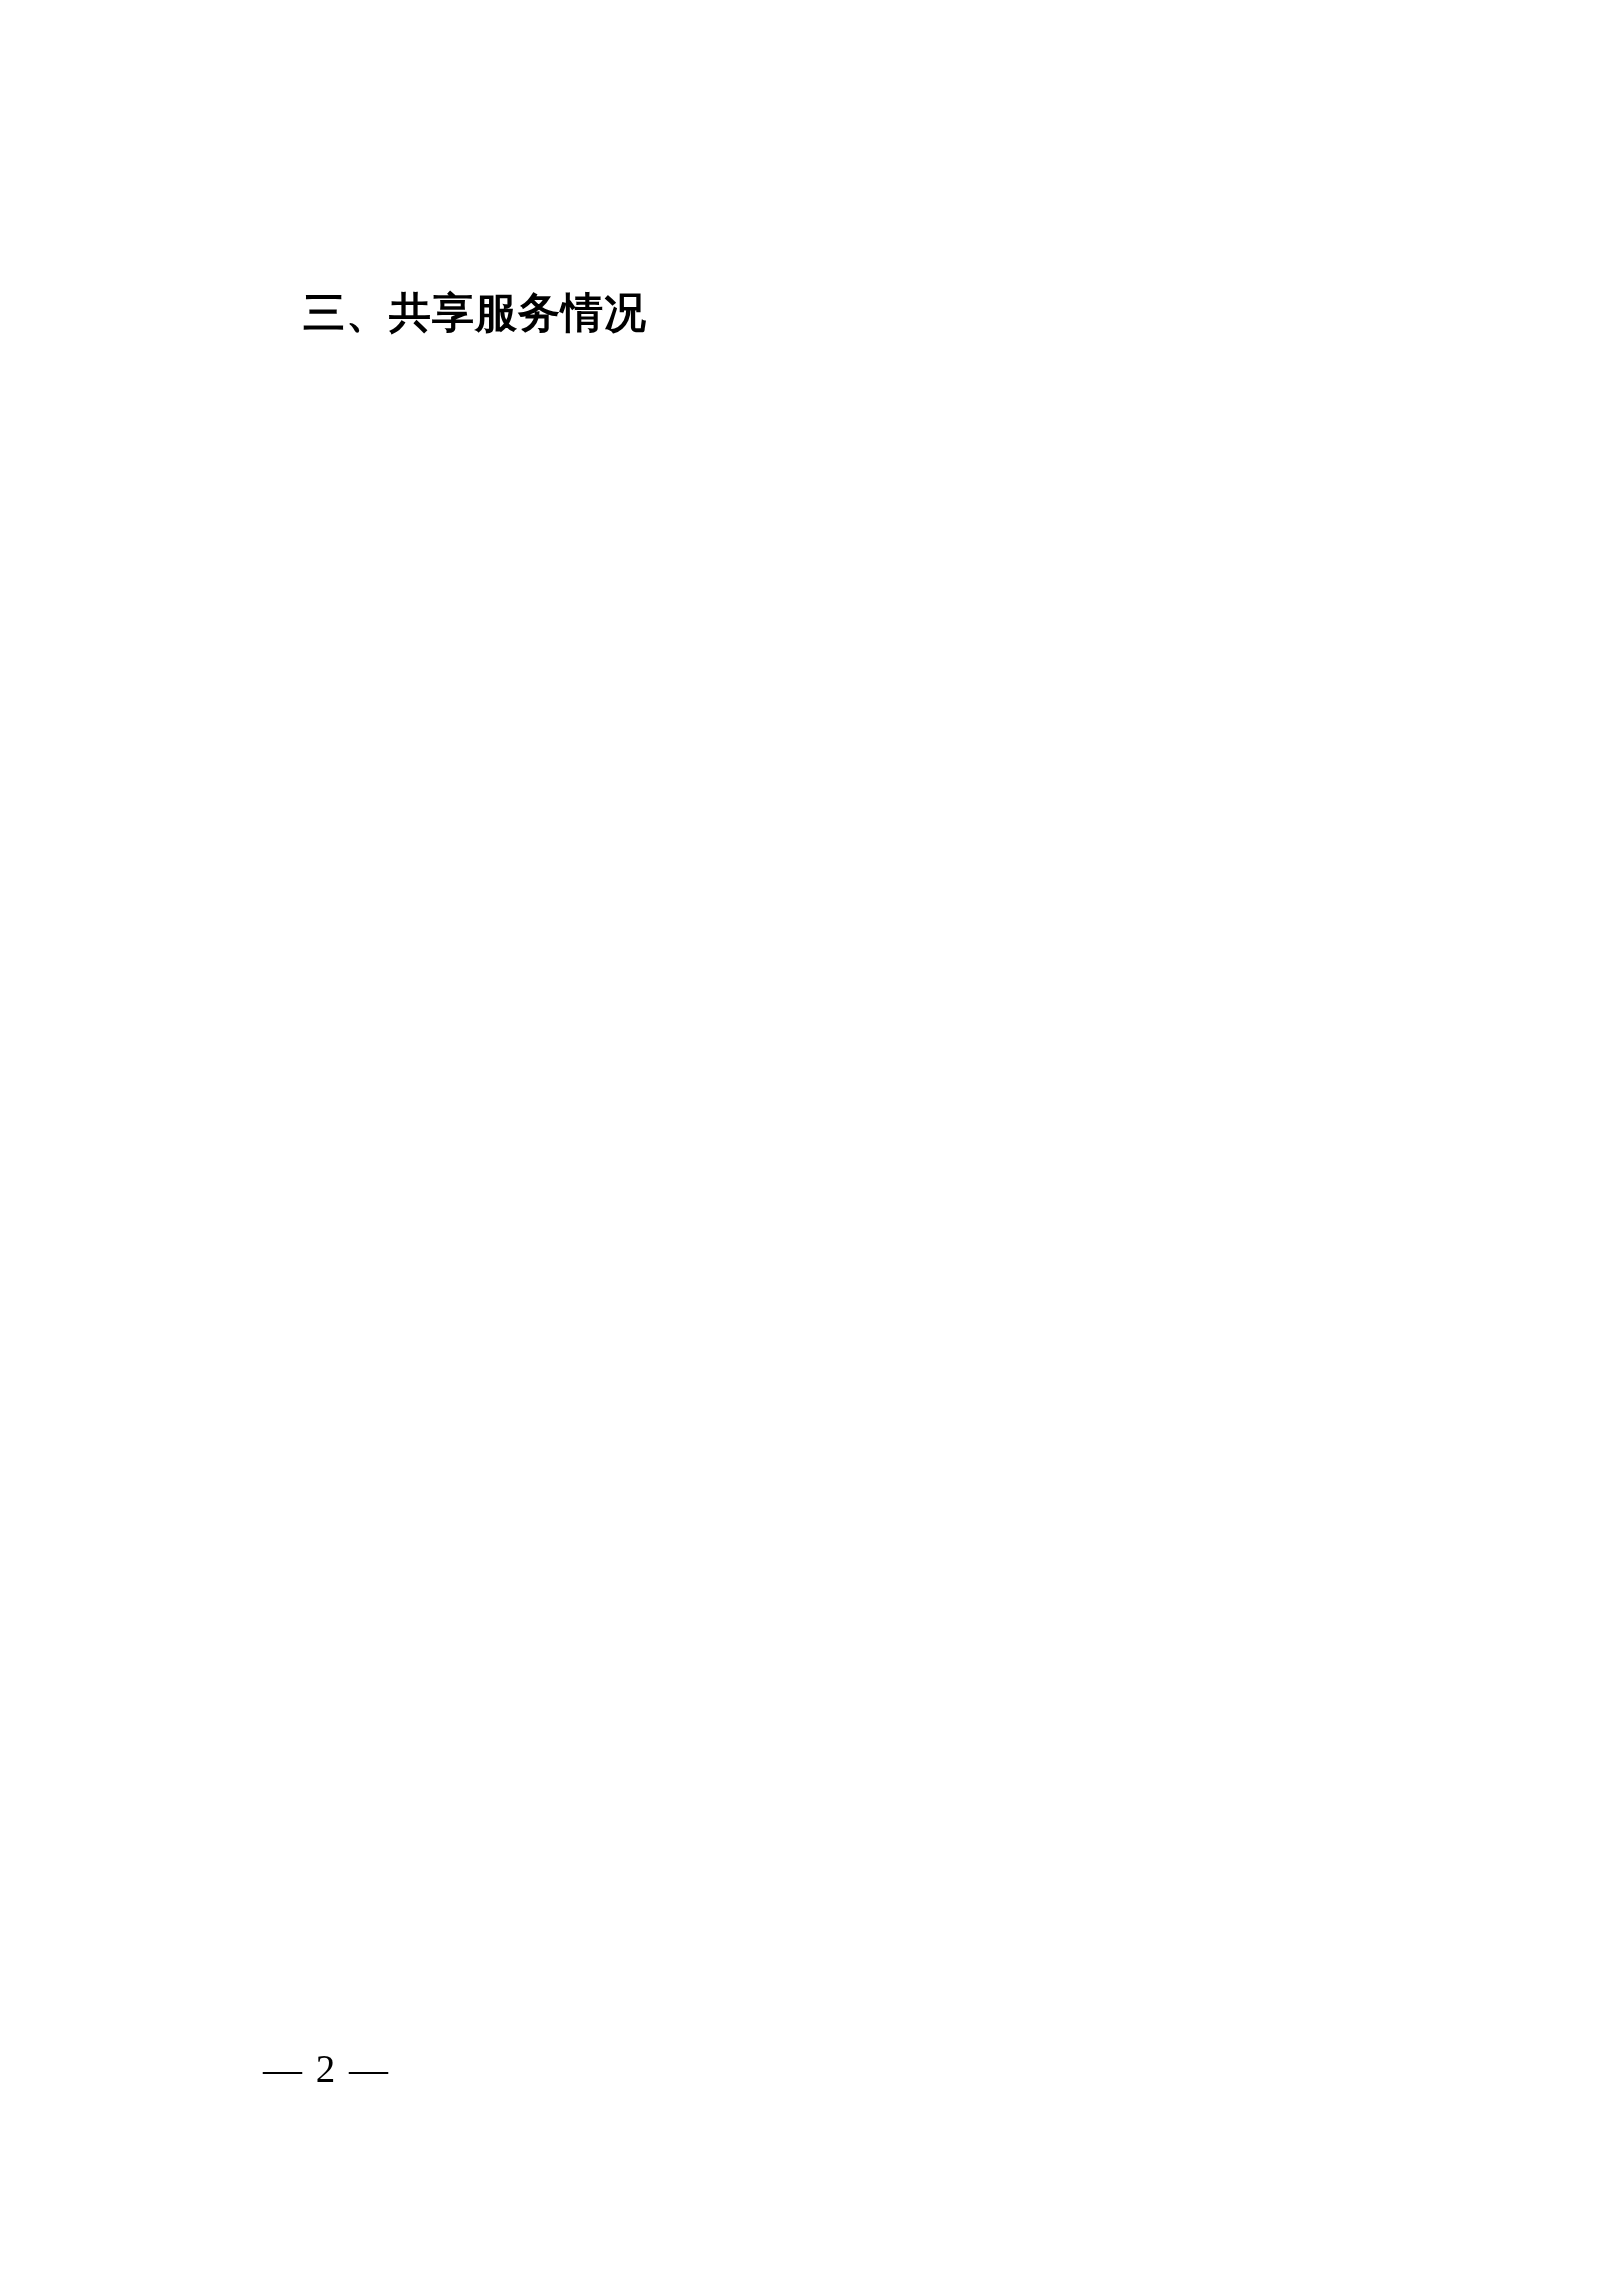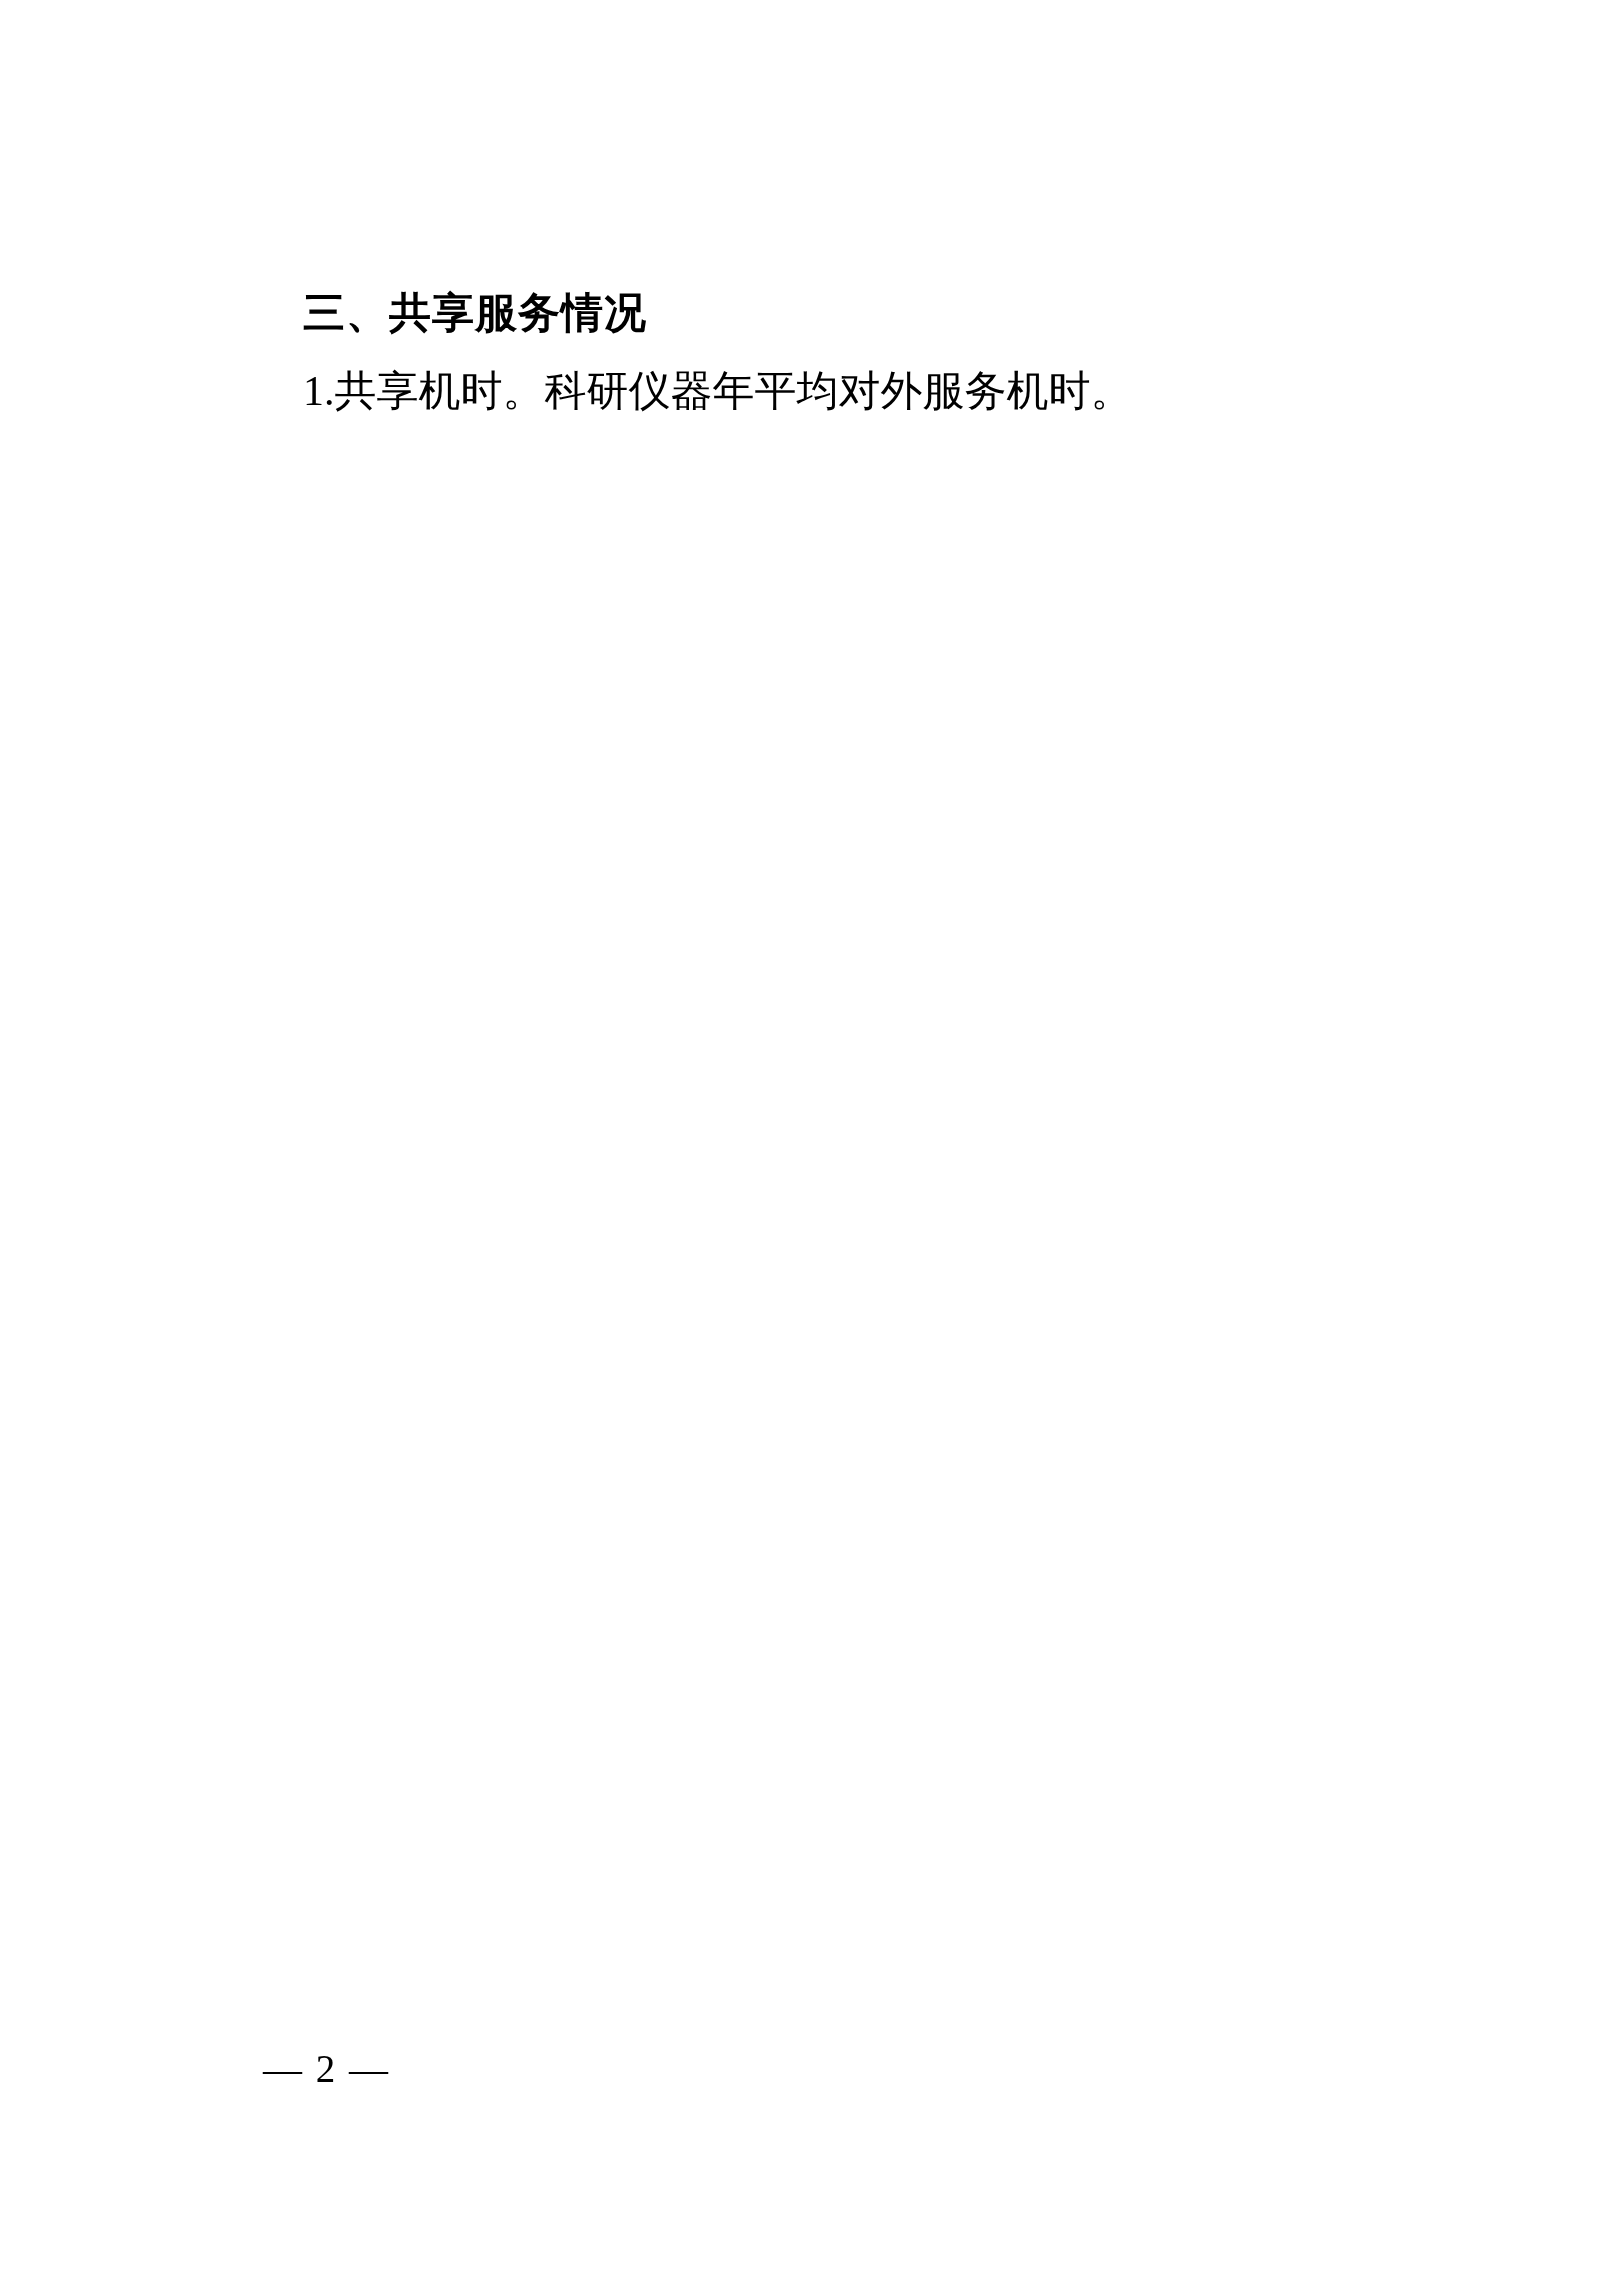--- a/index.html
+++ b/index.html
@@ -63,17 +63,16 @@
     letter-spacing: 2px;
     color: #000000;
   }
 </style>
 </head>
 <body>
 
 <div class="page">
   <div class="content">
     <h2 class="heading">三、共享服务情况</h2>
-    <p class="para">1.共享机时。科研仪器年平均对外服务机时。</p>
   </div>
   <div class="footer">— 2 —</div>
 </div>
 
 
 </body></html>

